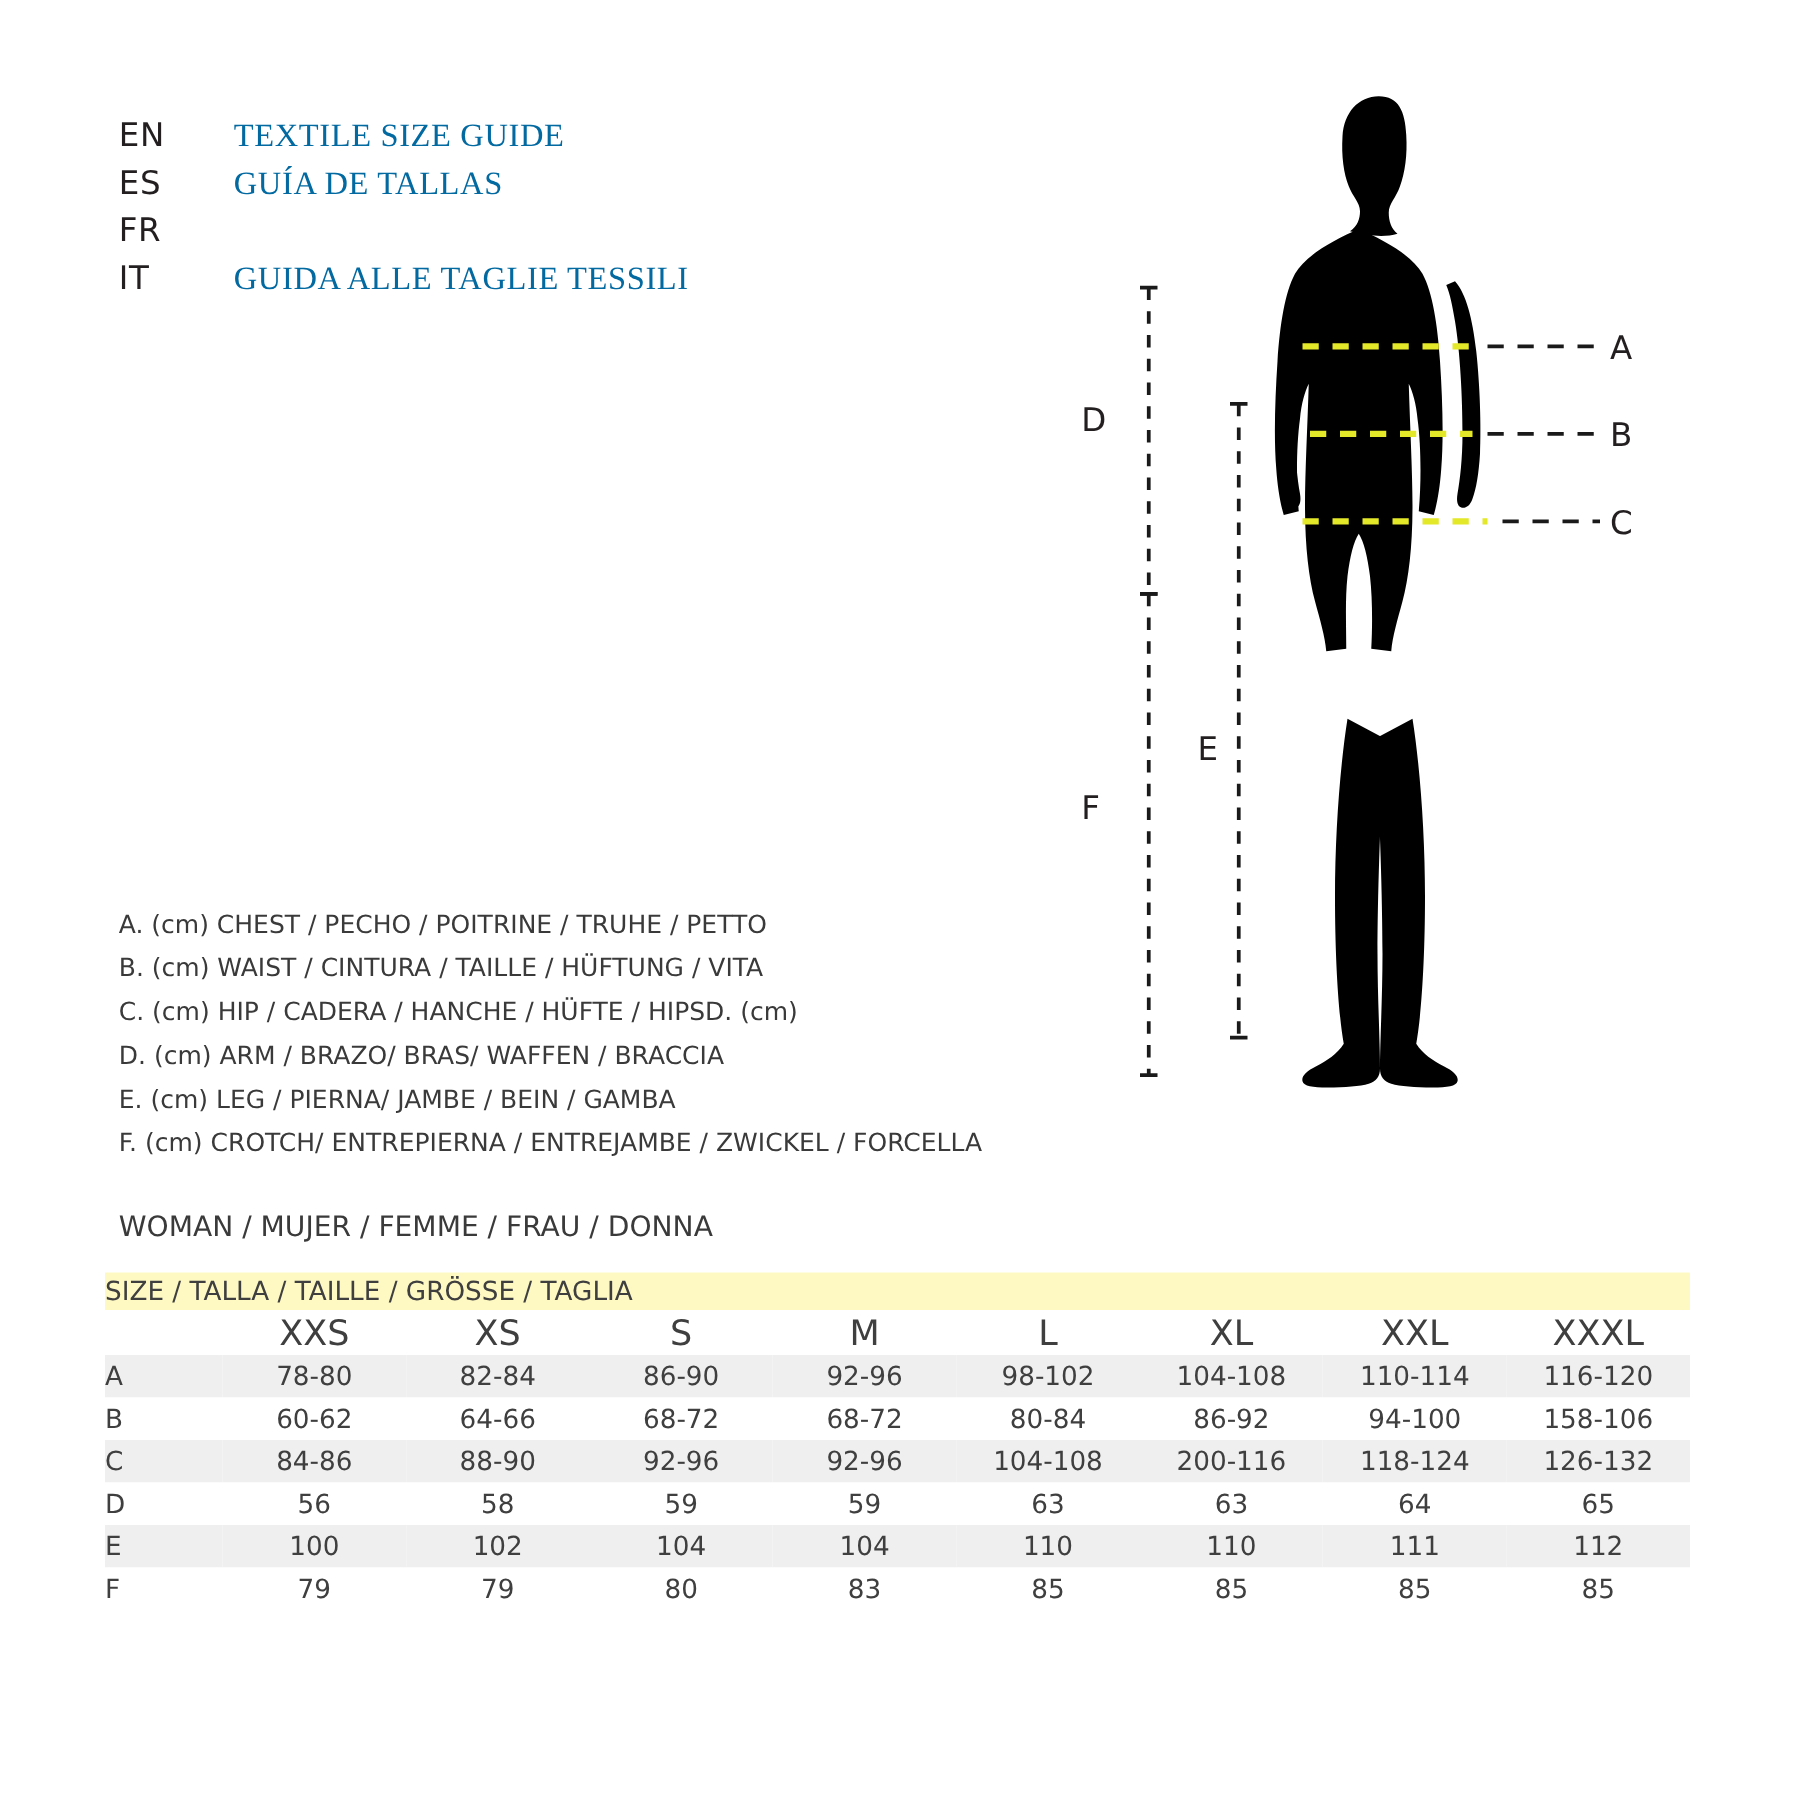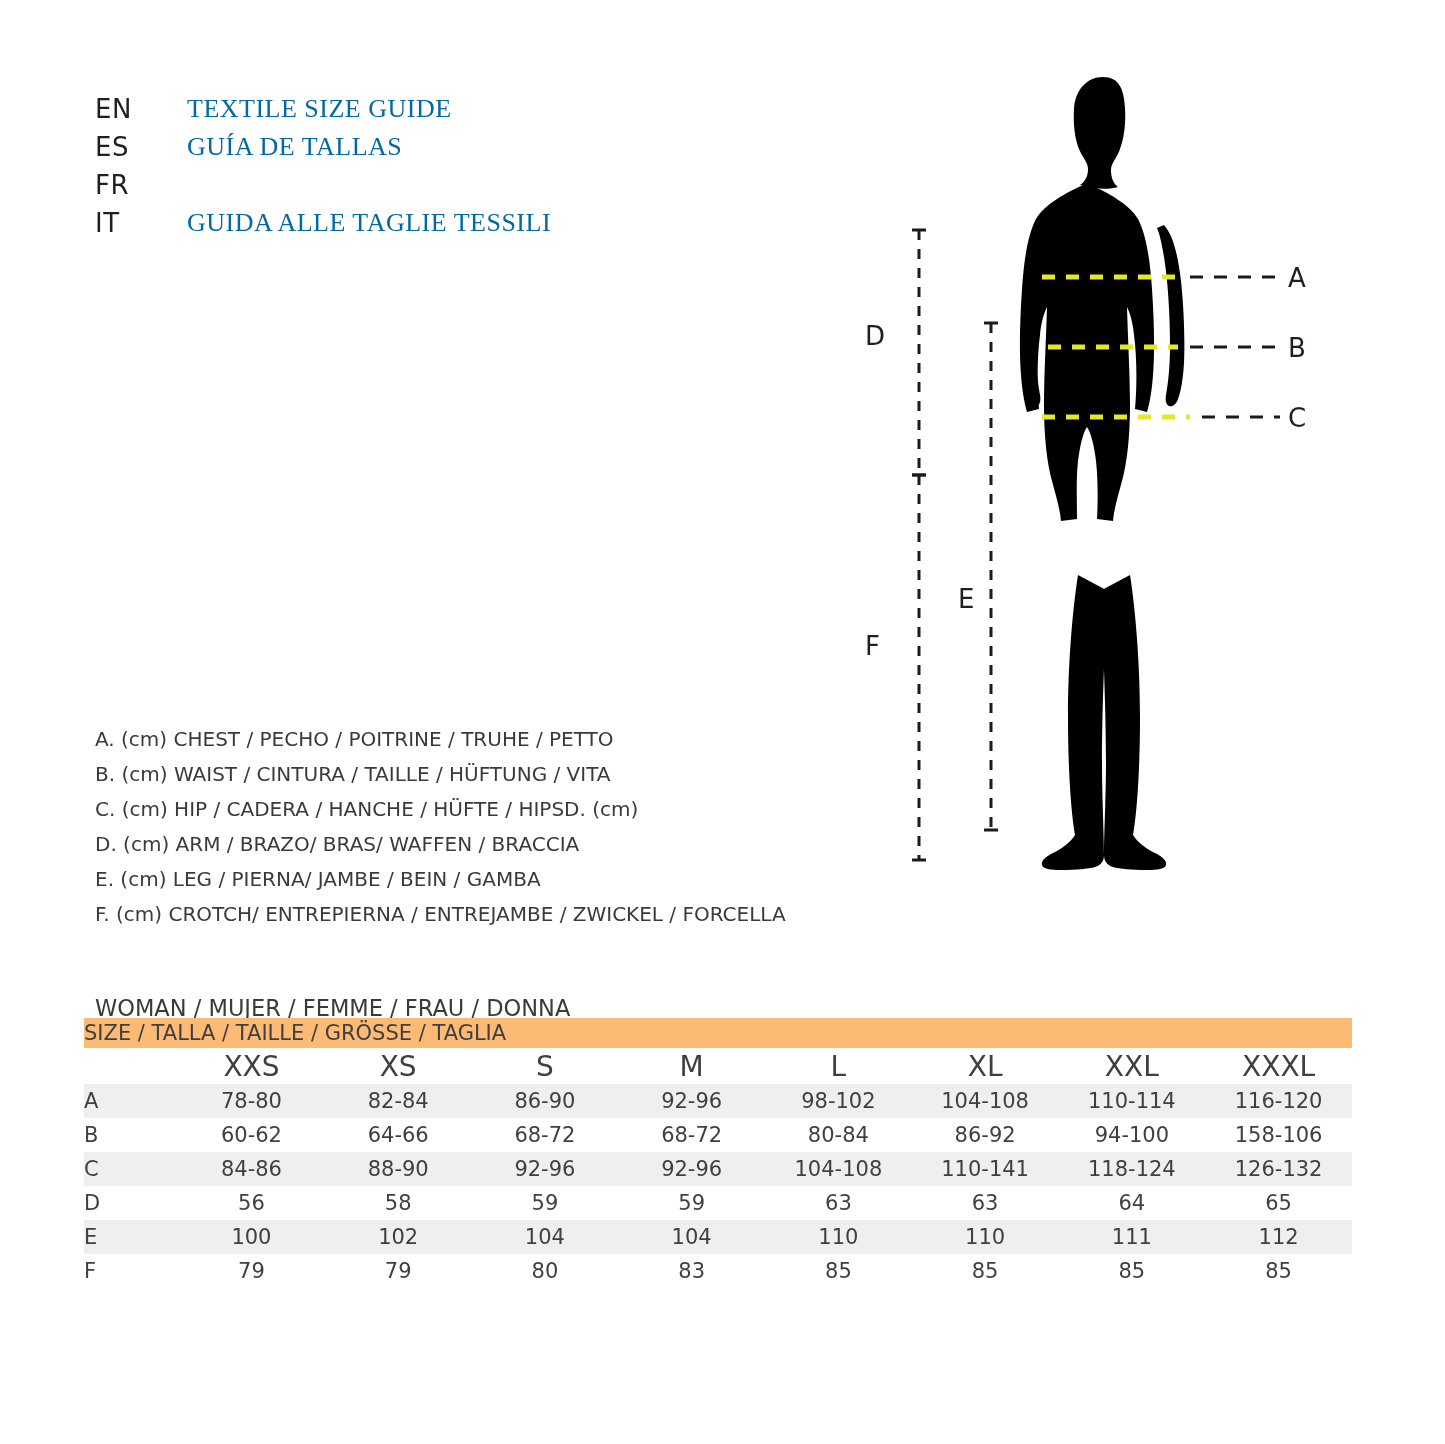--- a/index.html
+++ b/index.html
@@ -52,40 +52,40 @@
     font-size: 20px;
     line-height: 35px;
     color: #3a3a3a;
     white-space: nowrap;
   }
 
   
   #gender-label {
     position: absolute;
     left: 95px;
-    top: 995px;
+    top: 969px;
     font-size: 22.5px;
     color: #3a3a3a;
   }
 
   
   #size-table {
     position: absolute;
     left: 84px;
     top: 1018px;
     width: 1268px;
     border-collapse: collapse;
     table-layout: fixed;
   }
   #size-table td, #size-table th {
     padding: 0;
     margin: 0;
   }
   .tbl-head-band td {
-    background: #fdba74;
+    background: #fef9c3;
     color: #3f3f3f;
     font-size: 21px;
     text-align: left;
     padding: 6px 0 6px 14px;
     height: 30px;
   }
   .tbl-sizes td {
     font-size: 28px;
     color: #3f3f3f;
     text-align: center;
@@ -269,21 +269,21 @@
       <td>158-106</td>
     </tr>
 
     <tr class="datarow shade">
       <td class="rowlabel">C</td>
       <td>84-86</td>
       <td>88-90</td>
       <td>92-96</td>
       <td>92-96</td>
       <td>104-108</td>
-      <td>110-141</td>
+      <td>200-116</td>
       <td>118-124</td>
       <td>126-132</td>
     </tr>
 
     <tr class="datarow plain">
       <td class="rowlabel">D</td>
       <td>56</td>
       <td>58</td>
       <td>59</td>
       <td>59</td>

